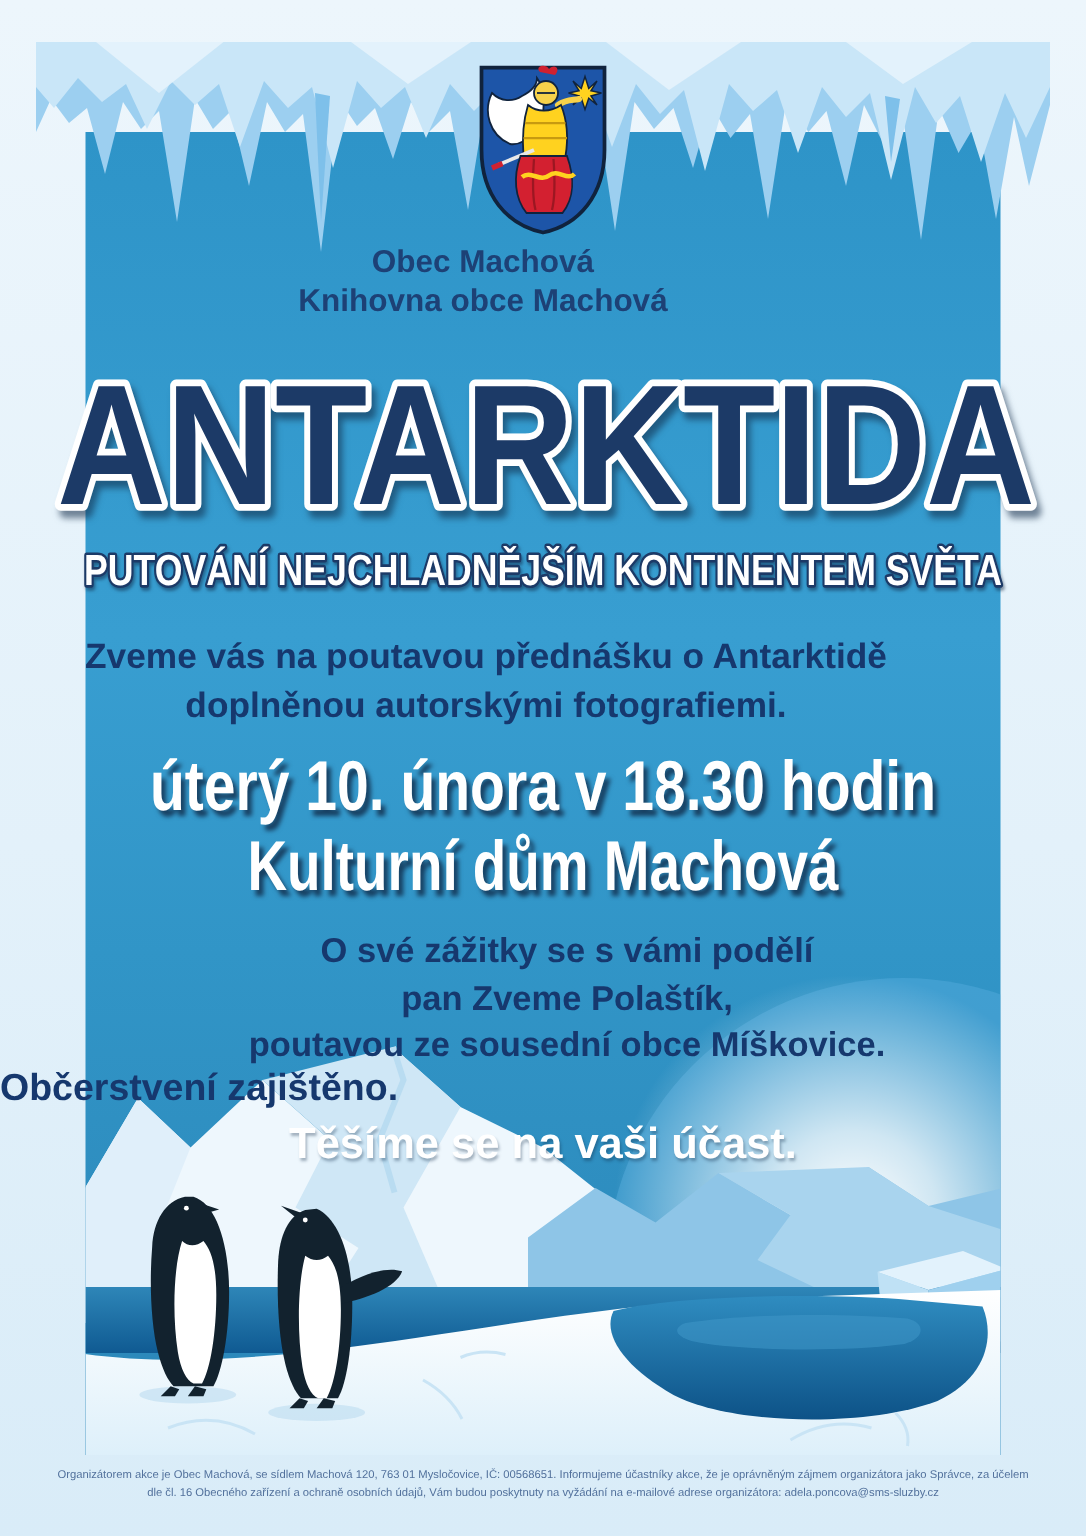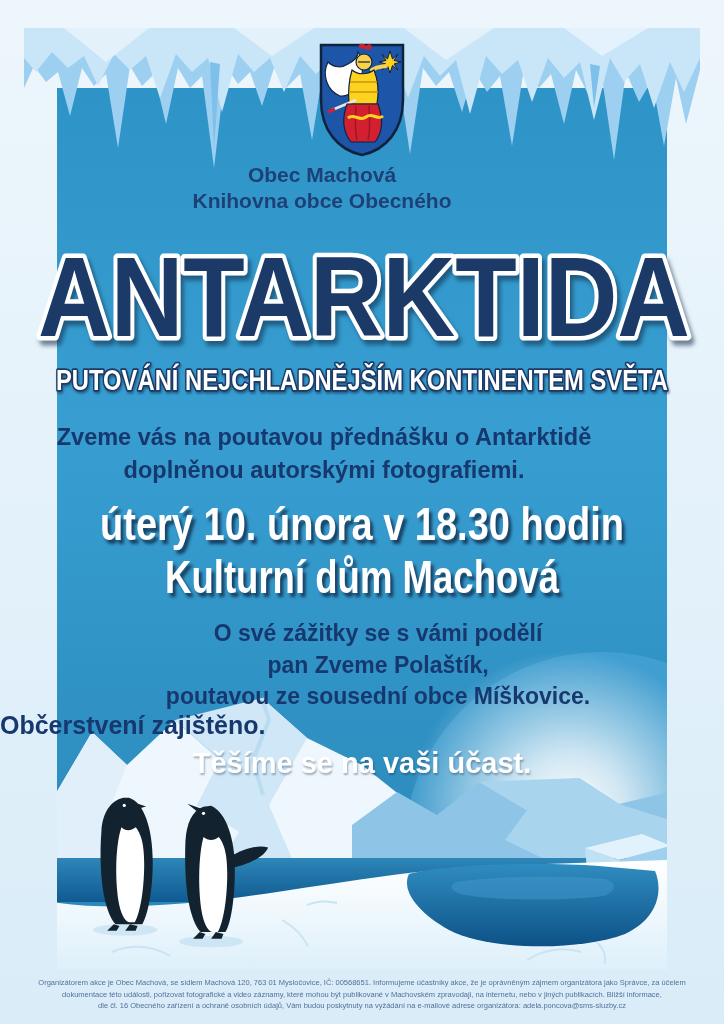--- a/index.html
+++ b/index.html
@@ -157,21 +157,21 @@
     <path d="M38,42 H65 M37,52 H66" stroke="#c79a10" stroke-width="1.5"></path>
     <path d="M20,70 L44,60" stroke="#e8e8e8" stroke-width="2.5"></path>
     <path d="M16,72 L23,69" stroke="#cf2130" stroke-width="3.5"></path>
     <path d="M35,64 H66 C71,78 71,92 63,102 H39 C31,92 30,78 35,64 Z" fill="#d32030" stroke="#10233d" stroke-width="1.2"></path>
     <path d="M44,66 C43,80 43,92 45,100 M57,66 C58,80 58,92 56,100" stroke="#9c1722" stroke-width="1.5" fill="none"></path>
     <path d="M36,78 C42,73 48,82 54,77 C60,72 66,81 71,76" stroke="#ffd21f" stroke-width="3" fill="none"></path>
   </svg>
 
   <div class="org">
     <div>Obec Machová</div>
-    <div>Knihovna obce Obecného</div>
+    <div>Knihovna obce Machová</div>
   </div>
 
   <svg class="title-svg" viewBox="0 0 724 152">
     <text x="364" y="120" font-size="114" text-anchor="middle" textLength="652" lengthAdjust="spacingAndGlyphs">ANTARKTIDA</text>
   </svg>
 
   <svg class="subtitle-svg" viewBox="0 0 724 46">
     <text x="362" y="33" font-size="29" text-anchor="middle" textLength="612" lengthAdjust="spacingAndGlyphs">PUTOVÁNÍ NEJCHLADNĚJŠÍM KONTINENTEM SVĚTA</text>
   </svg>
 
@@ -189,16 +189,15 @@
     <div>O své zážitky se s vámi podělí</div>
     <div>pan Zveme Polaštík,</div>
     <div>poutavou ze sousední obce Míškovice.</div>
   </div>
 
   <div class="refresh">Občerstvení zajištěno.</div>
   <div class="closing">Těšíme se na vaši účast.</div>
 
   <div class="footer">
     <div>Organizátorem akce je Obec Machová, se sídlem Machová 120, 763 01 Mysločovice, IČ: 00568651. Informujeme účastníky akce, že je oprávněným zájmem organizátora jako Správce, za účelem</div>
-    <div>dokumentace této události, pořizovat fotografické a video záznamy, které mohou být publikované v Machovském zpravodaji, na internetu, nebo v jiných publikacích. Bližší informace,</div>
     <div>dle čl. 16 Obecného zařízení a ochraně osobních údajů, Vám budou poskytnuty na vyžádání na e-mailové adrese organizátora: adela.poncova@sms-sluzby.cz</div>
   </div>
 </div>
 
 </body></html>

